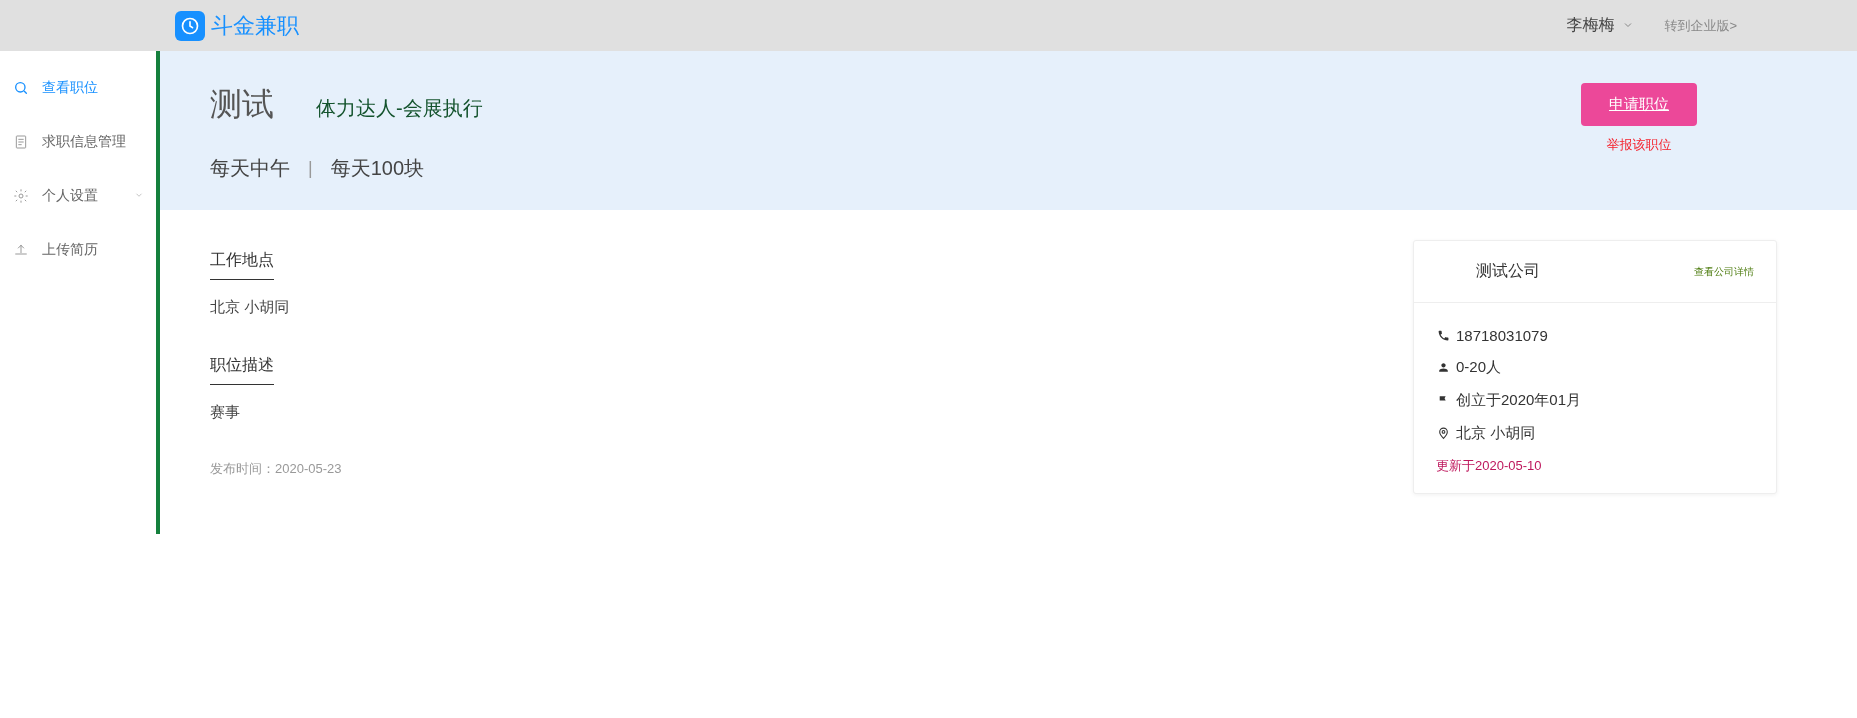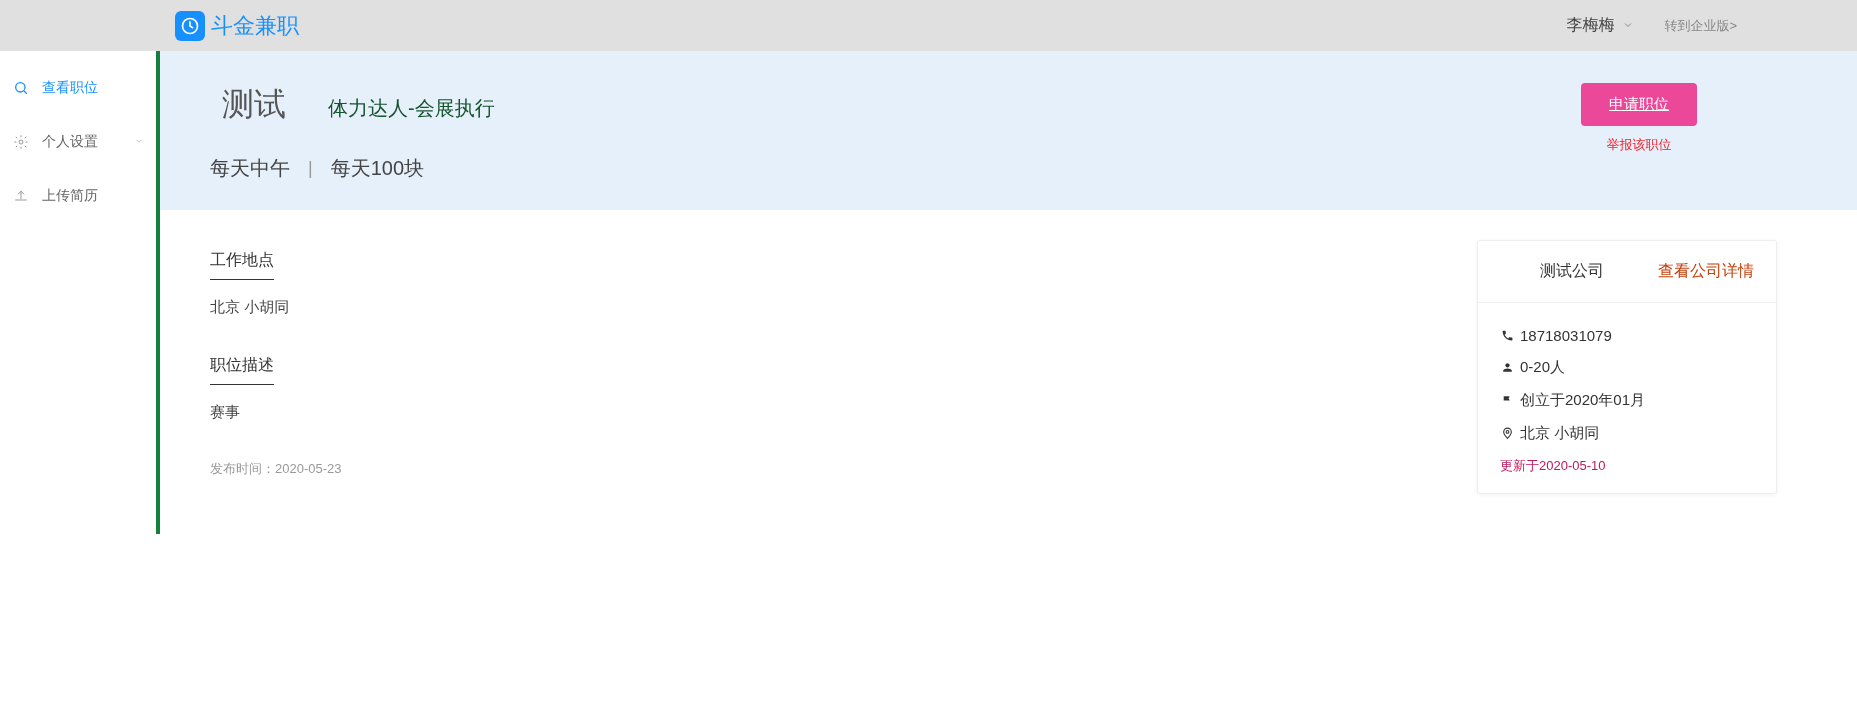--- a/index.html
+++ b/index.html
@@ -96,21 +96,20 @@
     .job-title-row {
       display: flex;
       align-items: baseline;
       gap: 18px;
       margin-bottom: 28px;
     }
     .job-title {
       font-size: 32px;
       font-weight: 500;
       color: #555;
-      margin-left: 12px;
     }
     .job-subtitle {
       font-size: 20px;
       color: #14532d;
       margin-left: 24px;
     }
     .job-meta {
       font-size: 20px;
       color: #444;
       display: flex;
@@ -164,43 +163,43 @@
       font-size: 15px;
       color: #444;
     }
     .publish-time {
       font-size: 13px;
       color: #999;
       margin-top: 4px;
     }
     
     .company-card {
-      width: 300px;
+      width: 364px;
       background: #fff;
       border: 1px solid #eee;
       border-radius: 3px;
       box-shadow: 0 1px 4px rgba(0,0,0,0.06);
       margin-top: -10px;
       margin-right: 30px;
     }
     .company-head {
       display: flex;
       align-items: center;
       justify-content: space-between;
       padding: 20px 22px;
       border-bottom: 1px solid #eee;
     }
     .company-name {
       font-size: 16px;
       color: #333;
       margin-left: 40px;
     }
     .company-link {
-      color: #c2410c;
-      font-size: 16px;
+      color: #4d7c0f;
+      font-size: 10px;
       cursor: pointer;
     }
     .company-body {
       padding: 24px 22px 18px 22px;
     }
     .company-row {
       display: flex;
       align-items: center;
       gap: 6px;
       font-size: 15px;
@@ -253,20 +252,29 @@
         <svg width="16" height="16" viewBox="0 0 24 24" fill="none">
             <circle cx="11" cy="11" r="7" stroke="#1790ff" stroke-width="2"></circle>
             <path d="M20 20l-3-3" stroke="#1790ff" stroke-width="2" stroke-linecap="round"></path>
           </svg>
       </span>
       <span>查看职位</span>
     </div>
     <div class="sidebar-item">
       <span class="sidebar-icon">
         <svg width="16" height="16" viewBox="0 0 24 24" fill="none">
+            <rect x="5" y="3" width="14" height="18" rx="1" stroke="#999" stroke-width="1.5"></rect>
+            <path d="M8 8h8M8 12h8M8 16h5" stroke="#999" stroke-width="1.5"></path>
+          </svg>
+      </span>
+      <span>求职信息管理</span>
+    </div>
+    <div class="sidebar-item">
+      <span class="sidebar-icon">
+        <svg width="16" height="16" viewBox="0 0 24 24" fill="none">
             <circle cx="12" cy="12" r="3" stroke="#999" stroke-width="1.5"></circle>
             <path d="M12 2v3M12 19v3M4.2 4.2l2.1 2.1M17.7 17.7l2.1 2.1M2 12h3M19 12h3M4.2 19.8l2.1-2.1M17.7 6.3l2.1-2.1" stroke="#999" stroke-width="1.5"></path>
           </svg>
       </span>
       <span>个人设置</span>
       <span class="chevron">
         <svg width="10" height="10" viewBox="0 0 24 24">
             <path d="M6 9l6 6 6-6" stroke="#bbb" stroke-width="2" fill="none"></path>
           </svg>
       </span>

